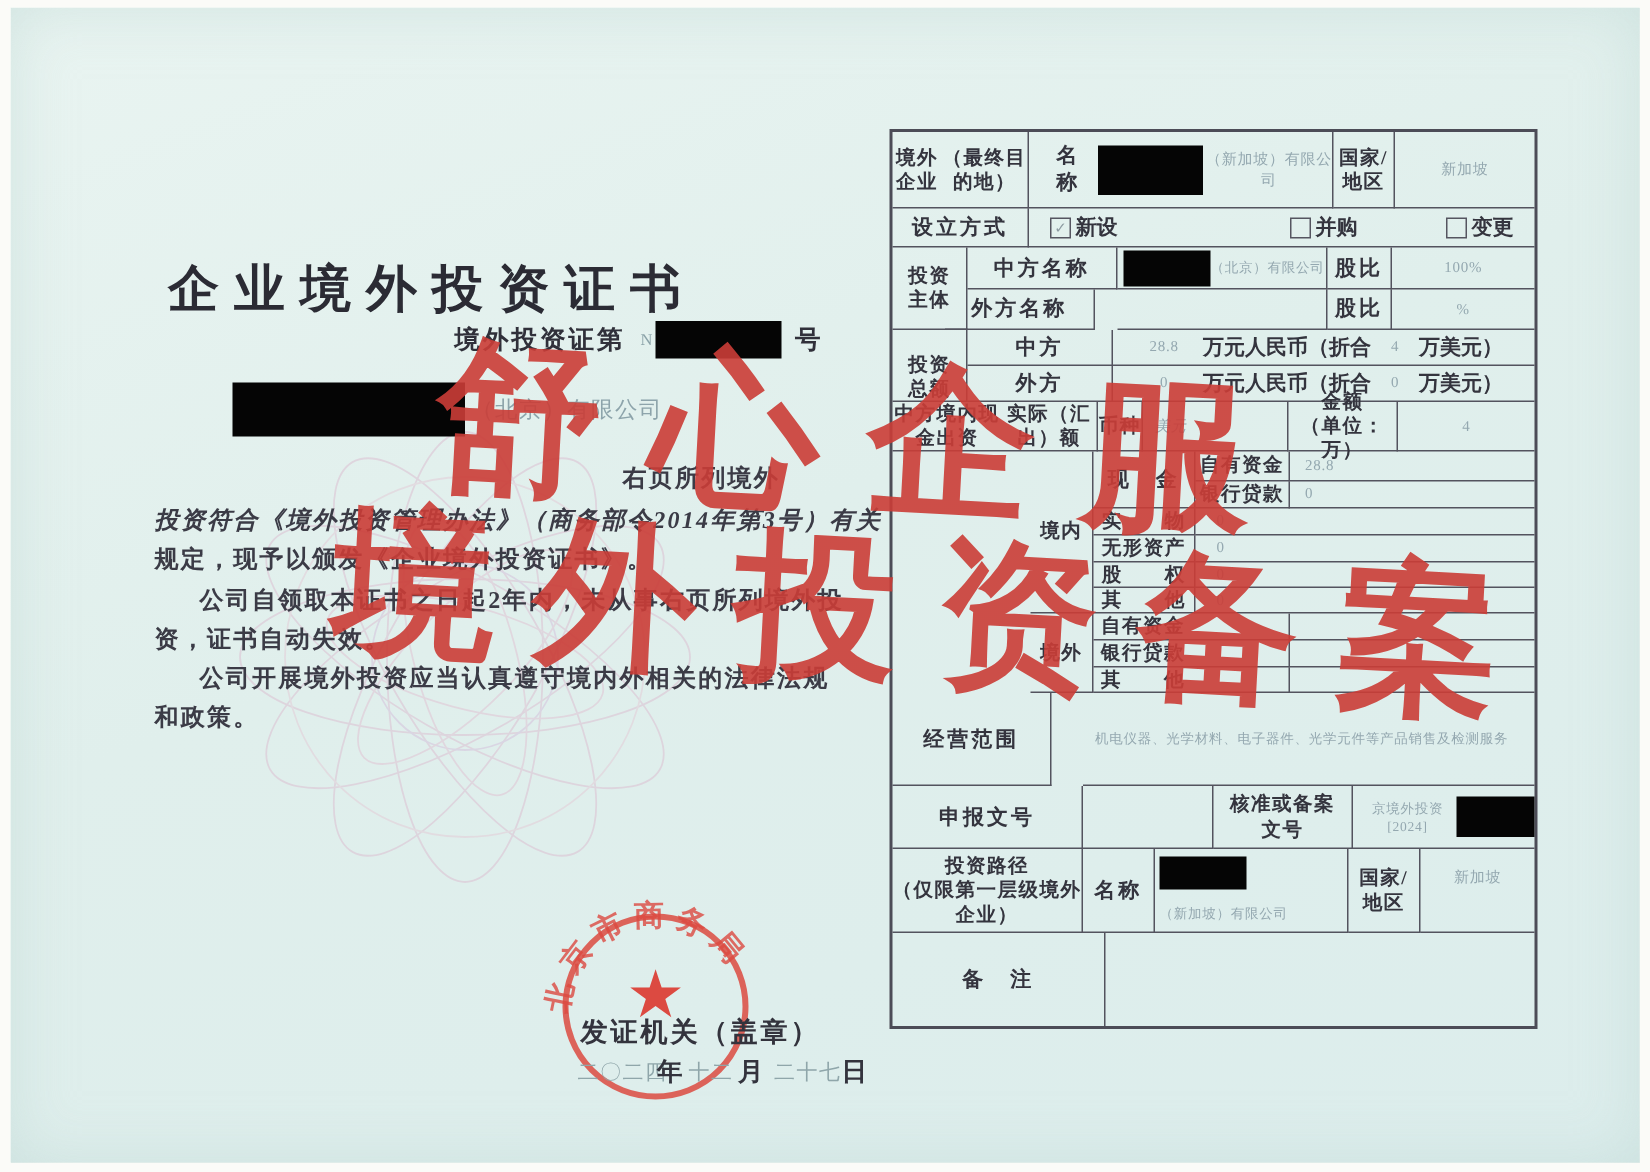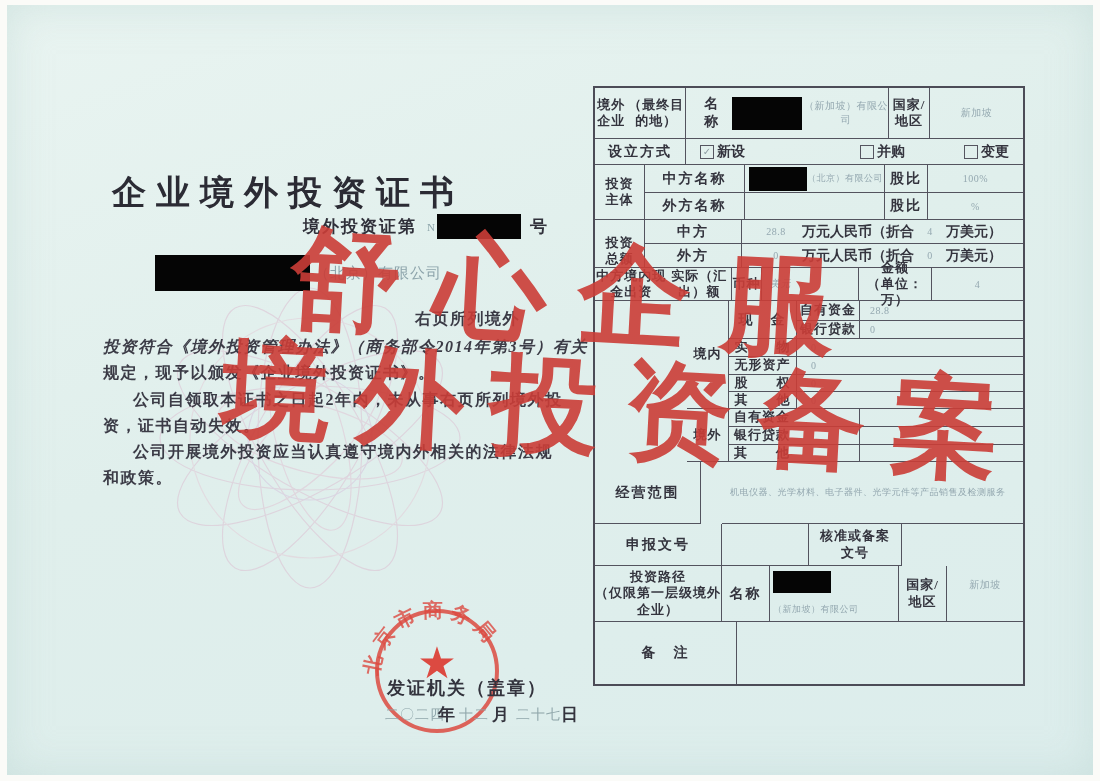--- a/index.html
+++ b/index.html
@@ -145,21 +145,21 @@
   <div class="cell lb" style="left:0;top:77px;width:50px;height:55px;">
     <span style="width:30px;">投资主体</span>
   </div>
   <div class="cell lb2" style="left:50px;top:77px;width:100px;height:28px;">中方名称</div>
   <div class="cell left-align" style="left:150px;top:77px;width:140px;height:28px;padding-left:4px;">
     <span class="rbox" style="width:58px;height:24px;"></span>
     <span class="fv" style="font-size:9px;">（北京）有限公司</span>
   </div>
   <div class="cell lb2" style="left:290px;top:77px;width:43px;height:28px;">股比</div>
   <div class="cell fv no-r" style="left:333px;top:77px;width:95px;height:28px;">100%</div>
-  <div class="cell lb2" style="left:50px;top:105px;width:100px;height:27px;">外方名称</div>
+  <div class="cell lb2" style="left:35px;top:105px;width:100px;height:27px;">外方名称</div>
   <div class="cell" style="left:150px;top:105px;width:140px;height:27px;"></div>
   <div class="cell lb2" style="left:290px;top:105px;width:43px;height:27px;">股比</div>
   <div class="cell fv no-r" style="left:333px;top:105px;width:95px;height:27px;">%</div>
 
   <div class="cell lb" style="left:0;top:132px;width:50px;height:48px;align-items:flex-end;">
     <span style="width:30px;">投资总额</span>
   </div>
   <div class="cell lb2" style="left:50px;top:132px;width:97px;height:24px;">中方</div>
   <div class="cell left-align no-r" style="left:147px;top:132px;width:281px;height:24px;padding-left:8px;">
     <span class="fv" style="width:52px;text-align:center;">28.8</span>
@@ -213,20 +213,24 @@
   <div class="cell lb2" style="left:0;top:436px;width:127px;height:42px;">申报文号</div>
 
   <div class="cell left-align no-r" style="left:127px;top:374px;width:301px;height:62px;padding-left:8px;">
     <span class="fv" style="font-size:9px;">机电仪器、光学材料、电子器件、光学元件等产品销售及检测服务</span>
   </div>
   <div class="cell" style="left:127px;top:436px;width:87px;height:42px;"></div>
   <div class="cell lb" style="left:214px;top:436px;width:93px;height:42px;flex-direction:column;">
     <span>核准或备案</span>
     <span>文号</span>
   </div>
+  <div class="cell left-align no-r" style="left:307px;top:436px;width:121px;height:42px;padding-left:5px;">
+    <span class="fv" style="font-size:9px;">京境外投资[2024]</span>
+    <span class="rbox" style="width:62px;height:27px;margin-left:1px;"></span>
+  </div>
 
   <div class="cell lb" style="left:0;top:478px;width:127px;height:56px;flex-direction:column;">
     <span>投资路径</span>
     <span>（仅限第一层级境外</span>
     <span>企业）</span>
   </div>
   <div class="cell lb2" style="left:127px;top:478px;width:48px;height:56px;">名称</div>
   <div class="cell left-align" style="left:175px;top:478px;width:129px;height:56px;padding-left:3px;flex-wrap:wrap;">
     <span class="rbox" style="width:58px;height:22px;"></span>
     <span class="fv" style="font-size:9px;">（新加坡）有限公司</span>

